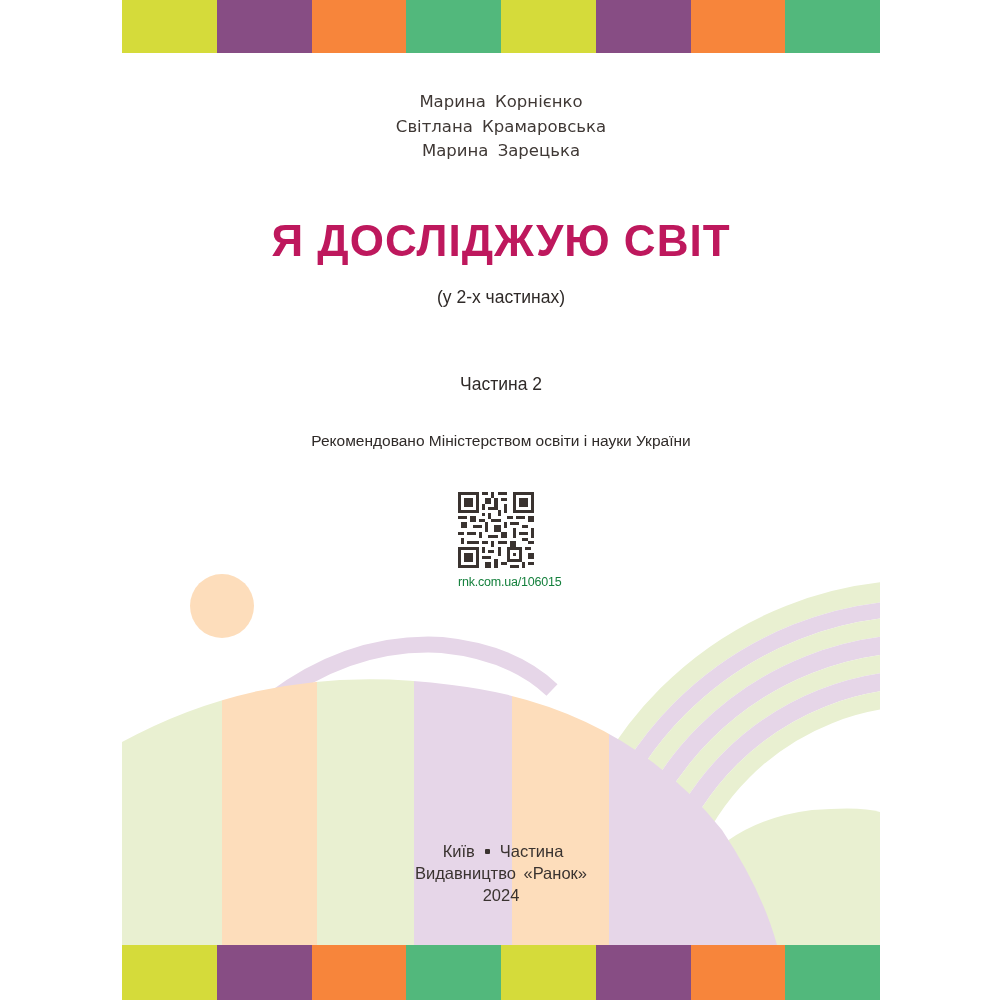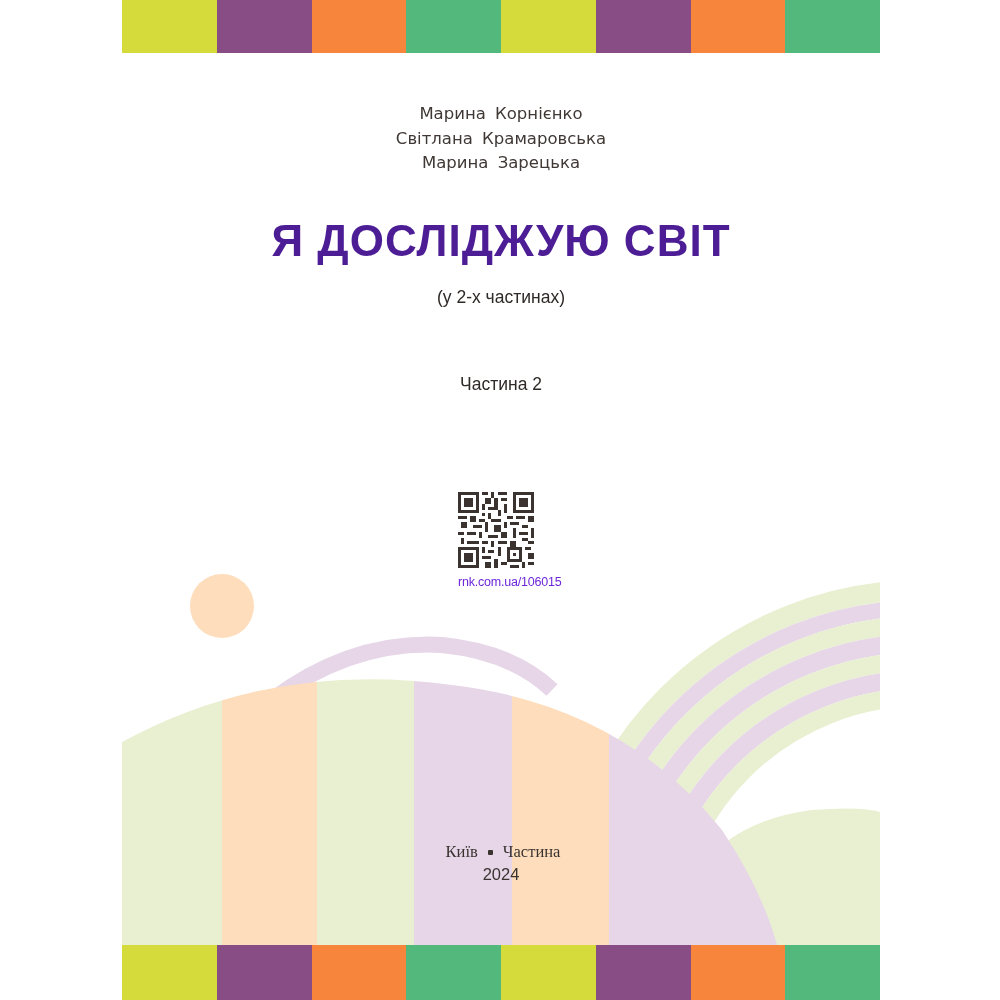--- a/index.html
+++ b/index.html
@@ -51,21 +51,21 @@
       position: absolute;
       left: 0;
       top: 0;
       width: 758px;
       height: 1000px;
       z-index: 5;
     }
 
     .authors {
       position: absolute;
-      top: 102px;
+      top: 90px;
       left: 0;
       width: 758px;
       text-align: center;
       font-family: "DejaVu Sans", sans-serif;
       font-size: 16.5px;
       line-height: 24.5px;
       color: #3f3835;
       word-spacing: 4px;
     }
     .authors div { display: block; }
@@ -73,21 +73,21 @@
     .title {
       position: absolute;
       top: 213px;
       left: 0;
       width: 758px;
       text-align: center;
       font-family: "Liberation Sans", sans-serif;
       font-weight: bold;
       font-size: 44px;
       letter-spacing: 1px;
-      color: #4c1d95;
+      color: #be185d;
       line-height: 56px;
     }
 
     .subtitle {
       position: absolute;
       top: 286px;
       left: 0;
       width: 758px;
       text-align: center;
       font-family: "Liberation Sans", sans-serif;
@@ -127,21 +127,21 @@
     }
     .qr {
       width: 76px;
       height: 76px;
       display: block;
     }
     .qr-url {
       margin-top: 6px;
       font-family: "Liberation Sans", sans-serif;
       font-size: 12.5px;
-      color: #6d28d9;
+      color: #15803d;
       line-height: 16px;
       letter-spacing: -0.2px;
     }
     .qr-desc {
       font-family: "Liberation Sans", sans-serif;
       font-weight: bold;
       font-size: 11.5px;
       color: #3a3330;
       line-height: 14.5px;
       letter-spacing: -0.2px;
@@ -158,21 +158,20 @@
       font-size: 16.5px;
       line-height: 22px;
       color: #3a3330;
     }
     .publisher .row { display: block; }
     .publisher .city-line {
       display: inline-flex;
       align-items: center;
       gap: 10px;
       margin-left: 4px;
-      font-family: Liberation Serif, serif;
     }
     .publisher .bullet {
       display: inline-block;
       width: 5px;
       height: 5px;
       background: #3a3330;
       border-radius: 1px;
     }
     .publisher .pub-line { word-spacing: 3px; }
   </style>
@@ -237,20 +236,21 @@
     </div>
 
     <div class="title">Я ДОСЛІДЖУЮ СВІТ</div>
 
     <div class="subtitle">
       <div>(у 2-х частинах)</div>
     </div>
 
     <div class="part">Частина 2</div>
 
+    <div class="recommended">Рекомендовано Міністерством освіти і науки України</div>
 
     <div class="qr-block">
       <svg class="qr" viewBox="0 0 25 25" xmlns="http://www.w3.org/2000/svg" shape-rendering="crispEdges">
         <rect width="25" height="25" fill="#ffffff"></rect>
         <g fill="#3a3330">
 
           <rect x="0" y="0" width="7" height="7"></rect>
           <rect x="1" y="1" width="5" height="5" fill="#ffffff"></rect>
           <rect x="2" y="2" width="3" height="3"></rect>
 
@@ -325,20 +325,21 @@
     </div>
 
     <div class="publisher">
       <div class="row">
         <span class="city-line">
           <span>Київ</span>
           <span class="bullet"></span>
           <span>Частина</span>
         </span>
       </div>
+      <div class="row pub-line">Видавництво  «Ранок»</div>
       <div class="row">2024</div>
     </div>
   </div>
 
   <div class="stripe bottom">
     <div class="blk" style="background:#d5db3a"></div>
     <div class="blk" style="background:#874d84"></div>
     <div class="blk" style="background:#f7853b"></div>
     <div class="blk" style="background:#52b87c"></div>
     <div class="blk" style="background:#d5db3a"></div>

